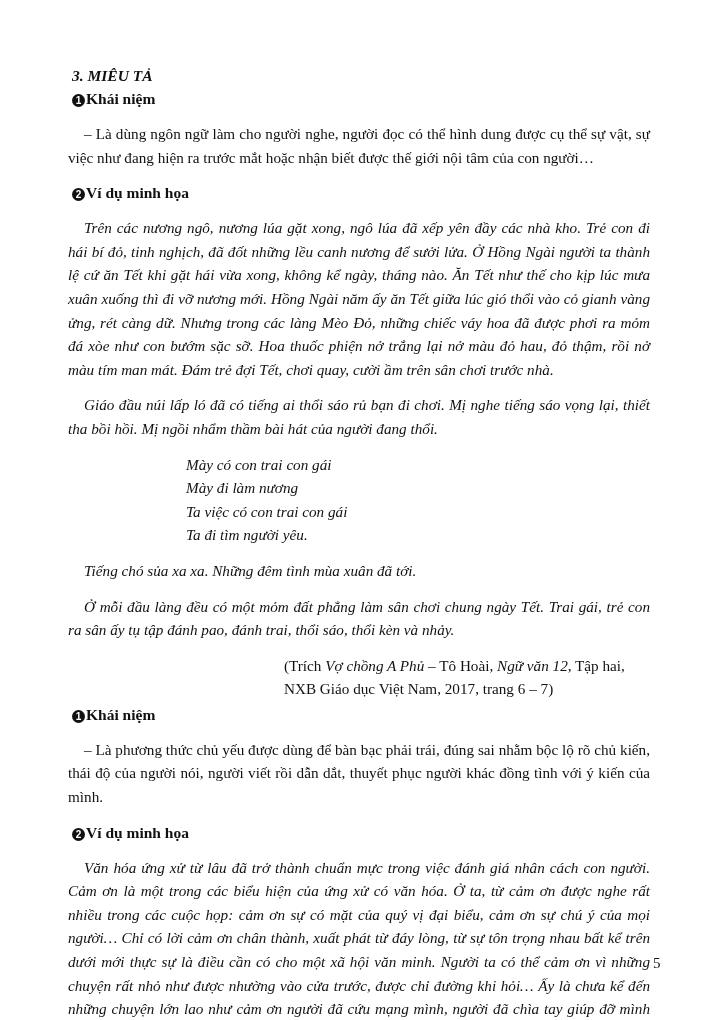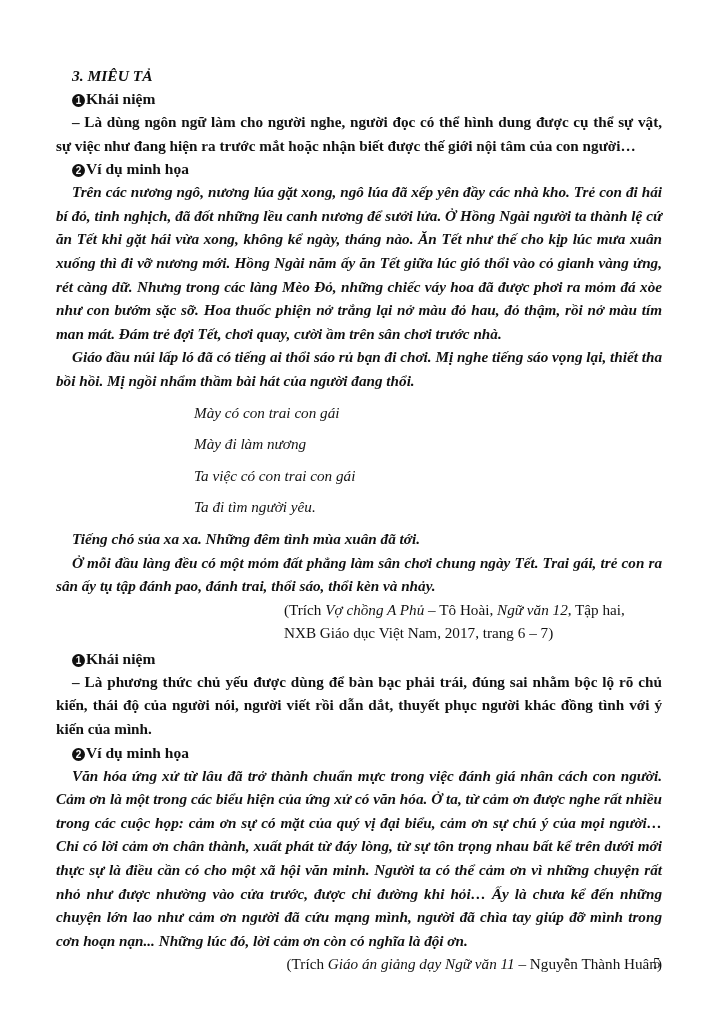--- a/index.html
+++ b/index.html
@@ -11,24 +11,24 @@
   }
   .page { position: absolute; left: 56px; top: 64px; width: 606px; }
   .sec-title { font-weight: bold; font-size: 15.5px; margin: 0; line-height: 23px; padding-left: 16px; font-style: italic; }
   .sub-title { font-weight: bold; font-size: 15.5px; margin: 0; line-height: 23px; padding-left: 16px; }
   .bullet {
     display: inline-block; width: 13px; height: 13px; border-radius: 50%;
     background: #111; color: #fff; font-size: 10px; line-height: 13px;
     text-align: center; vertical-align: 0px; margin-right: 1px; font-weight: bold;
     font-family: "Liberation Sans", sans-serif;
   }
-  p { margin: 0; line-height: 23.6px; text-align: justify; text-indent: 16px; font-weight: bold; }
+  p { margin: 12px; line-height: 23.6px; text-align: justify; text-indent: 16px; }
   p.it { font-style: italic; }
   .poem { font-style: italic; padding-left: 130px; line-height: 23.6px; }
-  .poem div { margin: 8px; }
+  .poem div { margin: 0; }
   .cite { padding-left: 228px; line-height: 23.6px; }
   .cite2 { text-align: right; line-height: 23.6px; }
   .gap { height: 2px; }
   .page-num { position: absolute; left: 653px; top: 955px; font-size: 15px; }
 </style>
 </head>
 <body>
 
 <div class="page">
 

